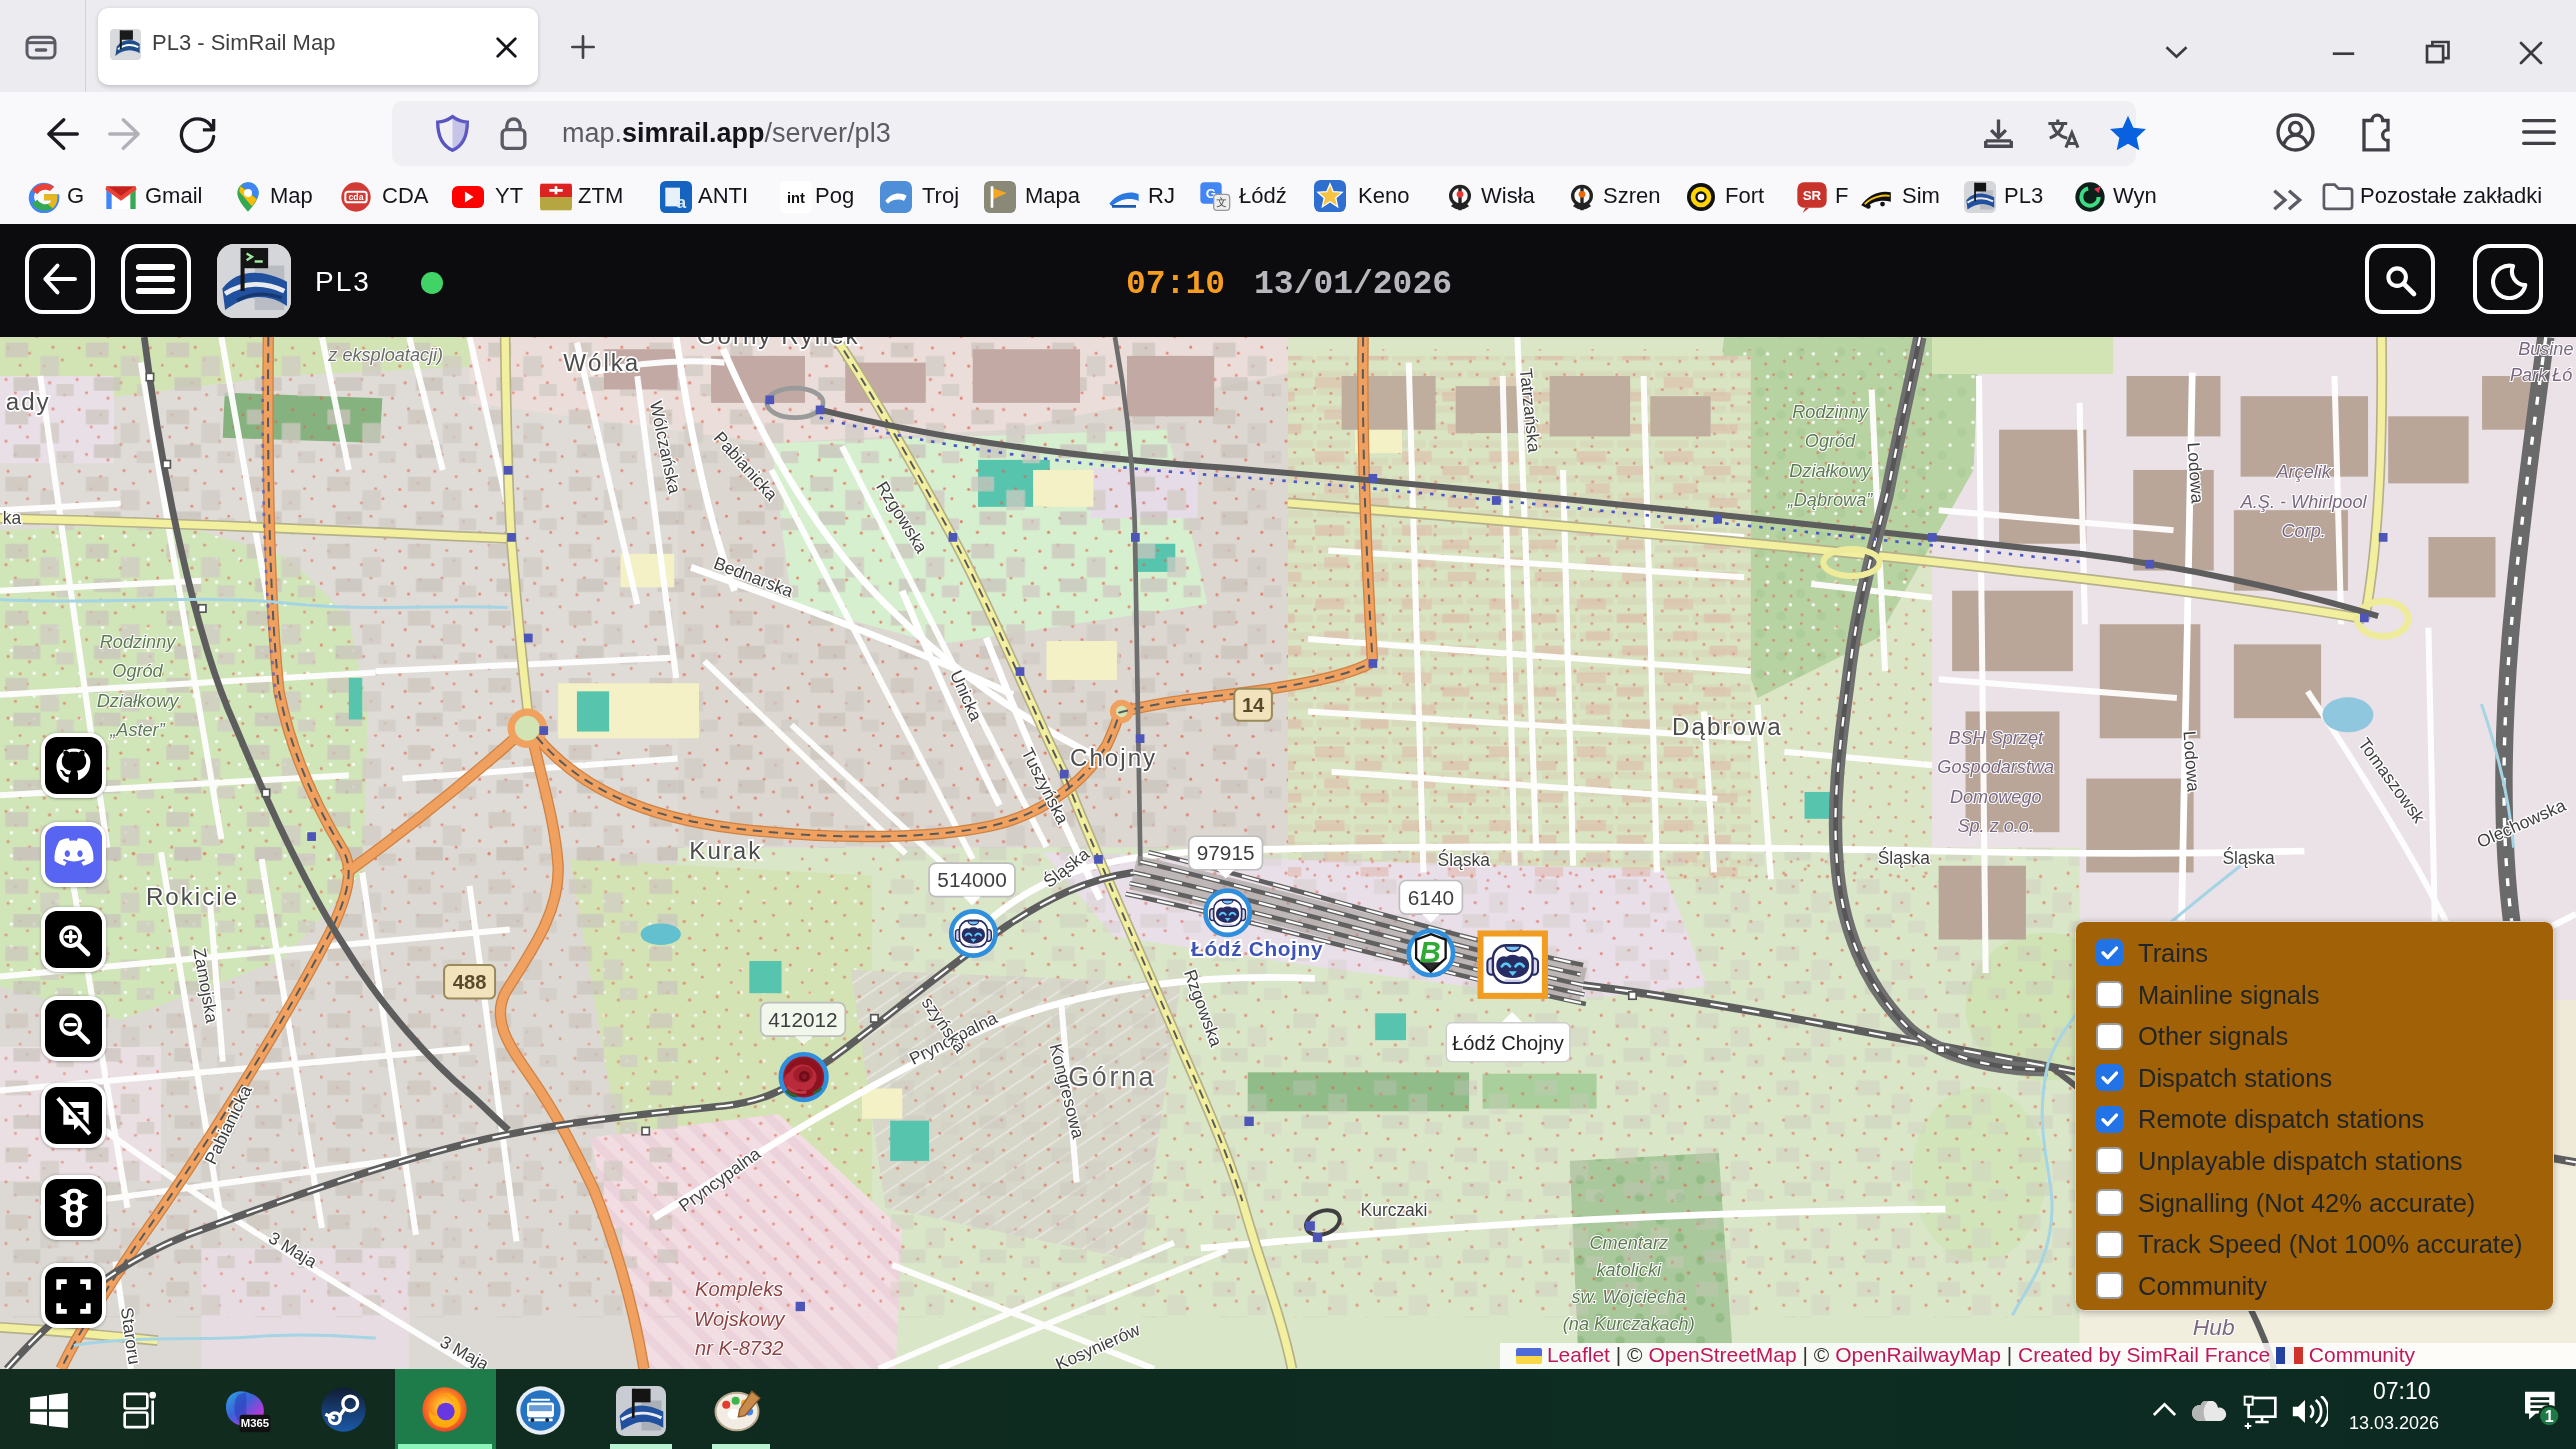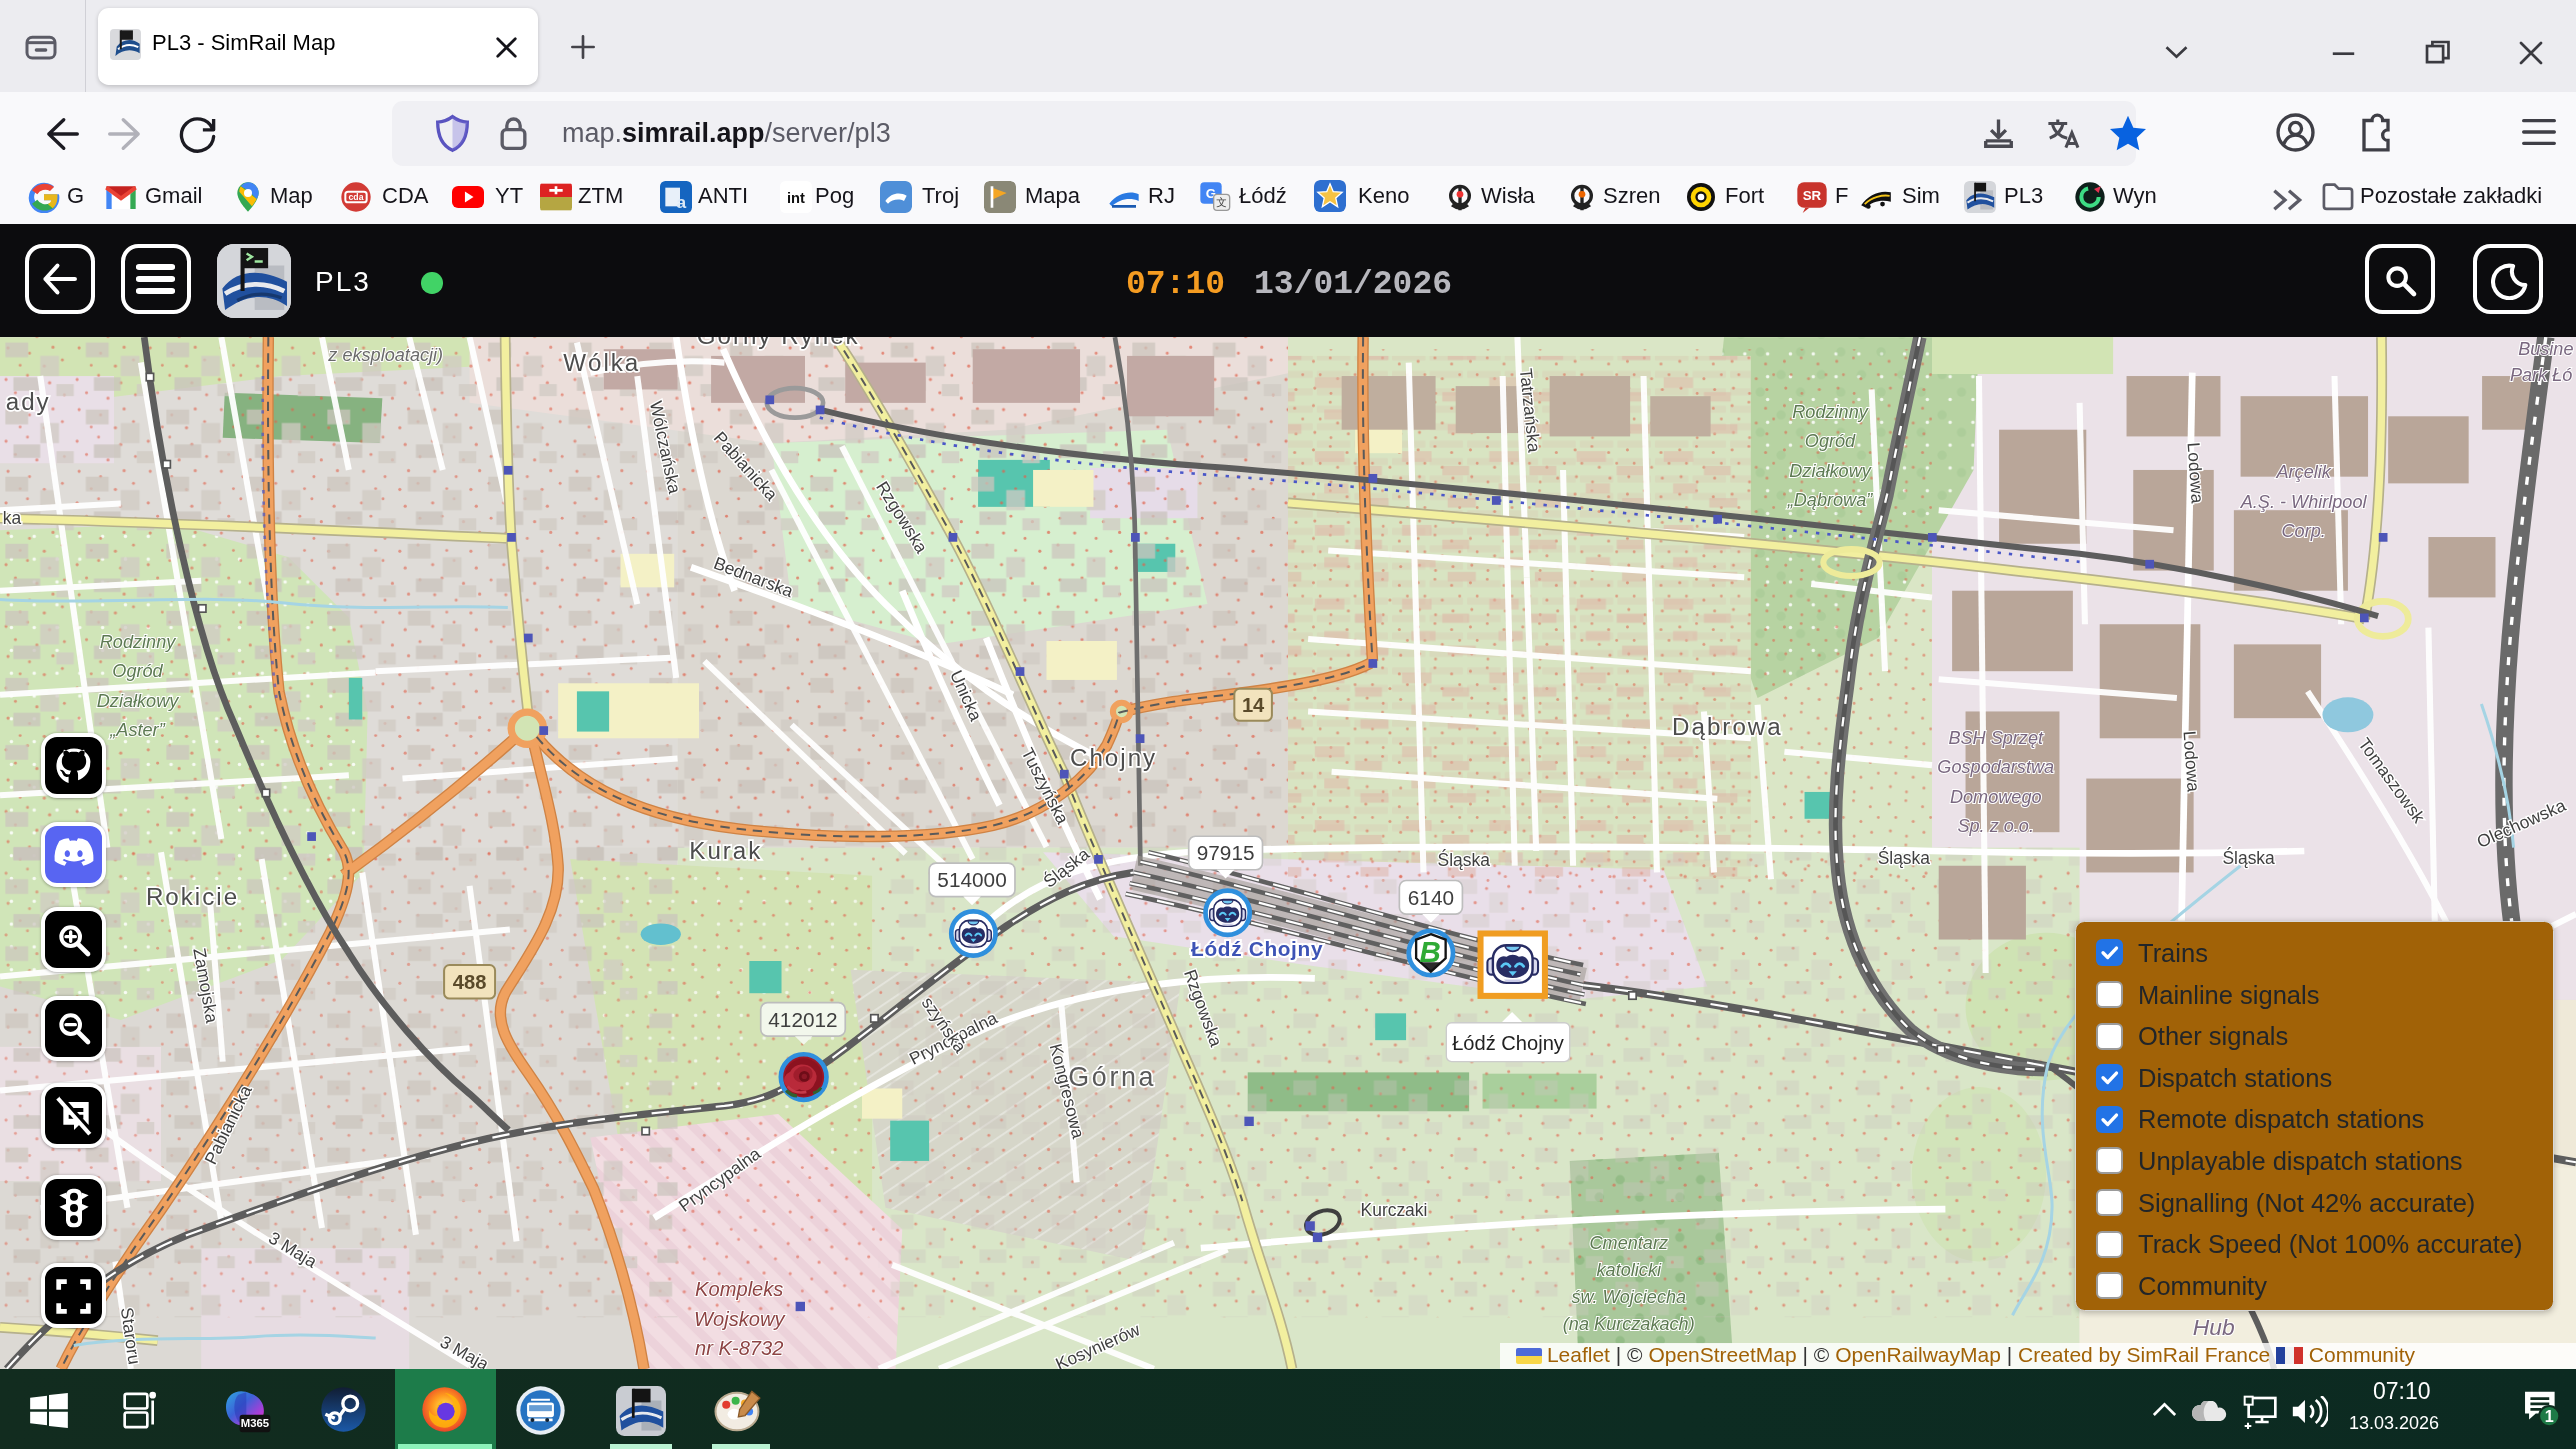--- a/index.html
+++ b/index.html
@@ -1,21 +1,21 @@
 <!DOCTYPE html>
 <html style="font-size:10.7px"><head><meta charset="utf-8">
 <style>
 html,body{margin:0;padding:0}
 body{width:2576px;height:1449px;overflow:hidden;position:relative;font-family:"Liberation Sans",sans-serif;background:#fff}
 .abs{position:absolute}
 
 #tabstrip{left:0;top:0;width:2576px;height:92px;background:#ececf0}
 #tabsep{left:85px;top:0;width:1.3px;height:92px;background:#d0d0d6}
 #tab{left:98px;top:8px;width:440px;height:77px;background:#fff;border-radius:10.7px;box-shadow:0 1.3px 4px rgba(0,0,0,.18)}
-#tabtitle{left:152px;top:30px;font-size:22px;color:#000000;white-space:nowrap}
+#tabtitle{left:152px;top:30px;font-size:22px;color:#404040;white-space:nowrap}
 #toolbar{left:0;top:92px;width:2576px;height:83px;background:#f9f9fb}
 #urlbar{left:392px;top:101px;width:1744px;height:65px;background:#f0f0f4;border-radius:10.7px}
 #urltext{left:562px;top:118px;font-size:27px;color:#5b5b66;white-space:nowrap}
 #bookmarks{left:0;top:175px;width:2576px;height:49px;background:#f9f9fb;border-bottom:1.3px solid #e0e0e6}
 .bk{position:absolute;top:183px;font-size:22px;color:#15141a;white-space:nowrap}
 .bki{position:absolute;top:181px;width:32px;height:32px;border-radius:5.4px}
 
 #appbar{left:0;top:224px;width:2576px;height:113px;background:#0c0c0e}
 .appbtn{position:absolute;top:244px;width:70px;height:70px;border:4.7px solid #fff;border-radius:17.4px;box-sizing:border-box}
 #pl3{left:315px;top:266px;color:#fff;font-size:28px;letter-spacing:2px}
@@ -29,21 +29,21 @@
 
 #panel{left:2075px;top:921px;width:479px;height:390px;background:#a16207;border-radius:9.4px;border:1.3px solid #d7d7d7;box-sizing:border-box;box-shadow:0 1.3px 6.7px rgba(0,0,0,.25)}
 .prow{position:absolute;left:20px;height:27px;font-size:25.5px;color:#212529;white-space:nowrap}
 .cb{position:absolute;width:27px;height:27px;border-radius:6px;box-sizing:border-box}
 .cb.off{background:#fff;border:2px solid #9b9b9b}
 .cb.on{background:#2273e6}
 .cb.on svg{position:absolute;left:2.7px;top:2.7px}
 .plabel{position:absolute;left:42px;top:-2.7px}
 
 #attrib{left:1500px;top:1343px;width:1076px;height:25.5px;background:rgba(255,255,255,.82);font-size:21px;color:#333;white-space:nowrap}
-#attrib .lnk{color:#a16207}
+#attrib .lnk{color:#be185d}
 
 #taskbar{left:0;top:1369px;width:2576px;height:81px;background:linear-gradient(90deg,#122c1f 0%,#0f2b1f 35%,#0d2c22 65%,#0c2a21 100%)}
 .tbtxt{position:absolute;color:#fff;font-size:22px}
 </style></head>
 <body>
 
 <div class="abs" id="tabstrip"></div>
 <div class="abs" id="tabsep"></div>
 <svg class="abs" style="left:25px;top:32px" width="32" height="28" viewBox="0 0 48 42">
  <rect x="3" y="8" width="42" height="31" rx="8" fill="none" stroke="#5b5b66" stroke-width="4.5"></rect>

